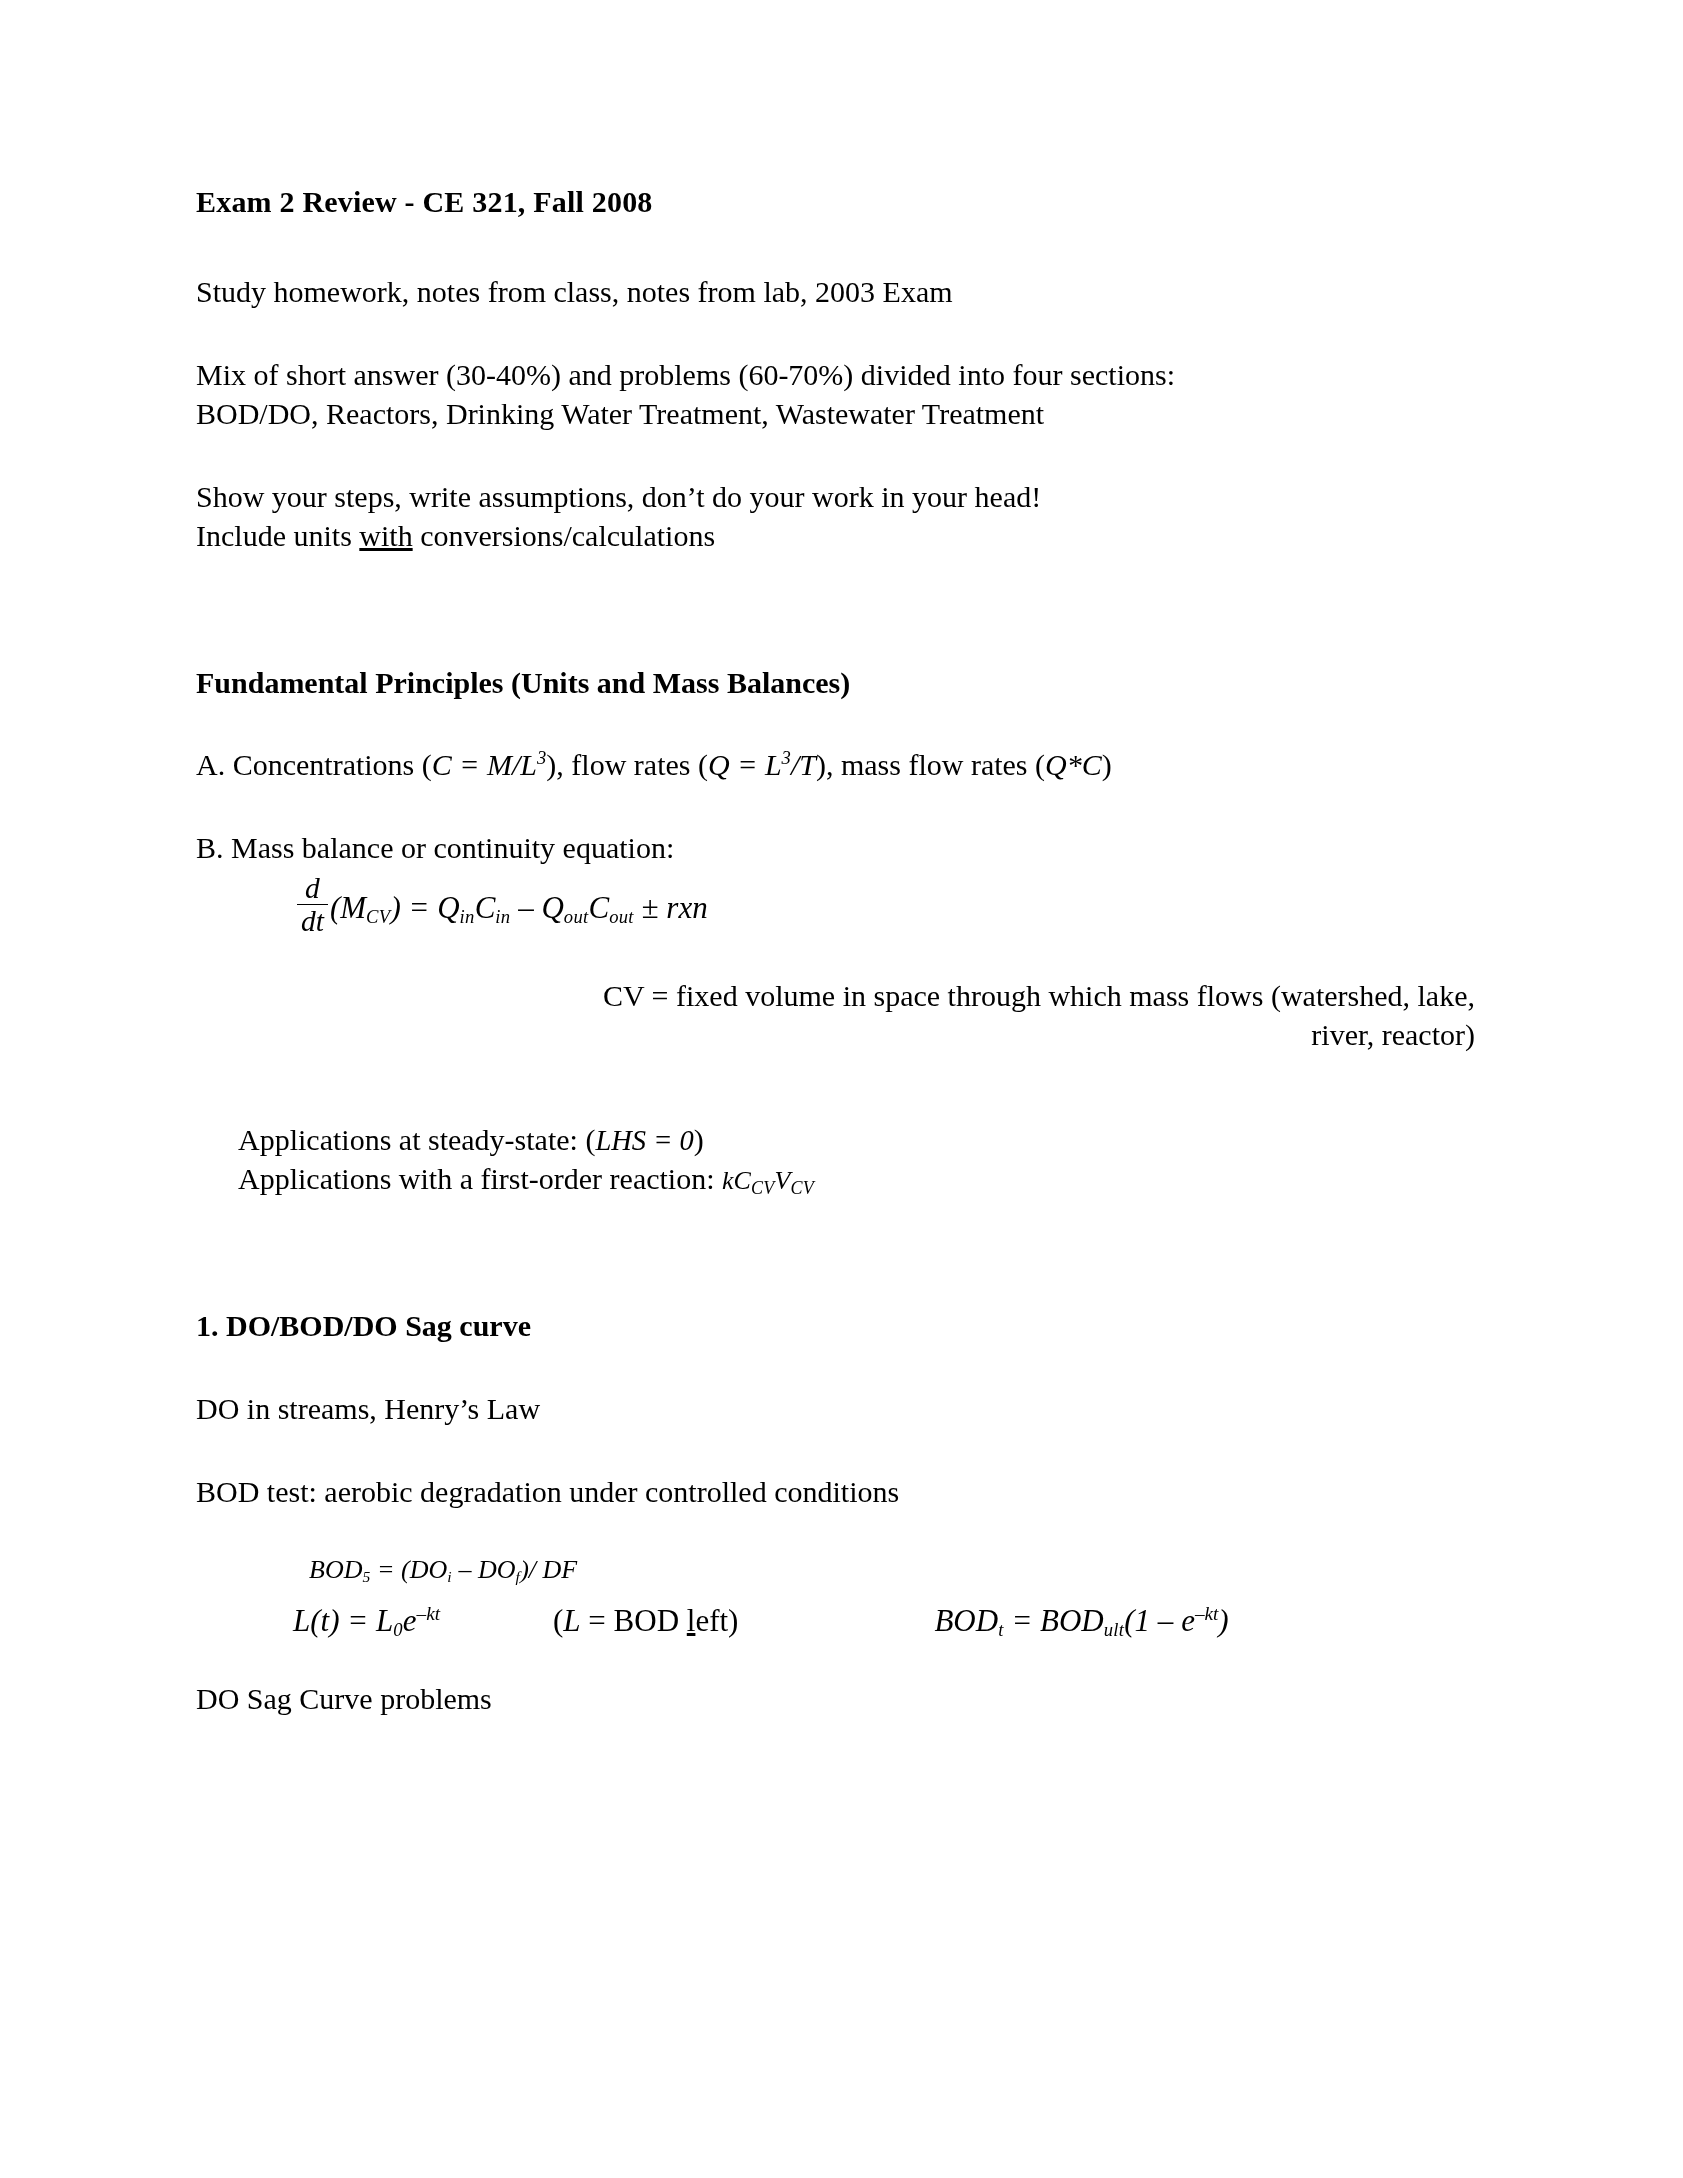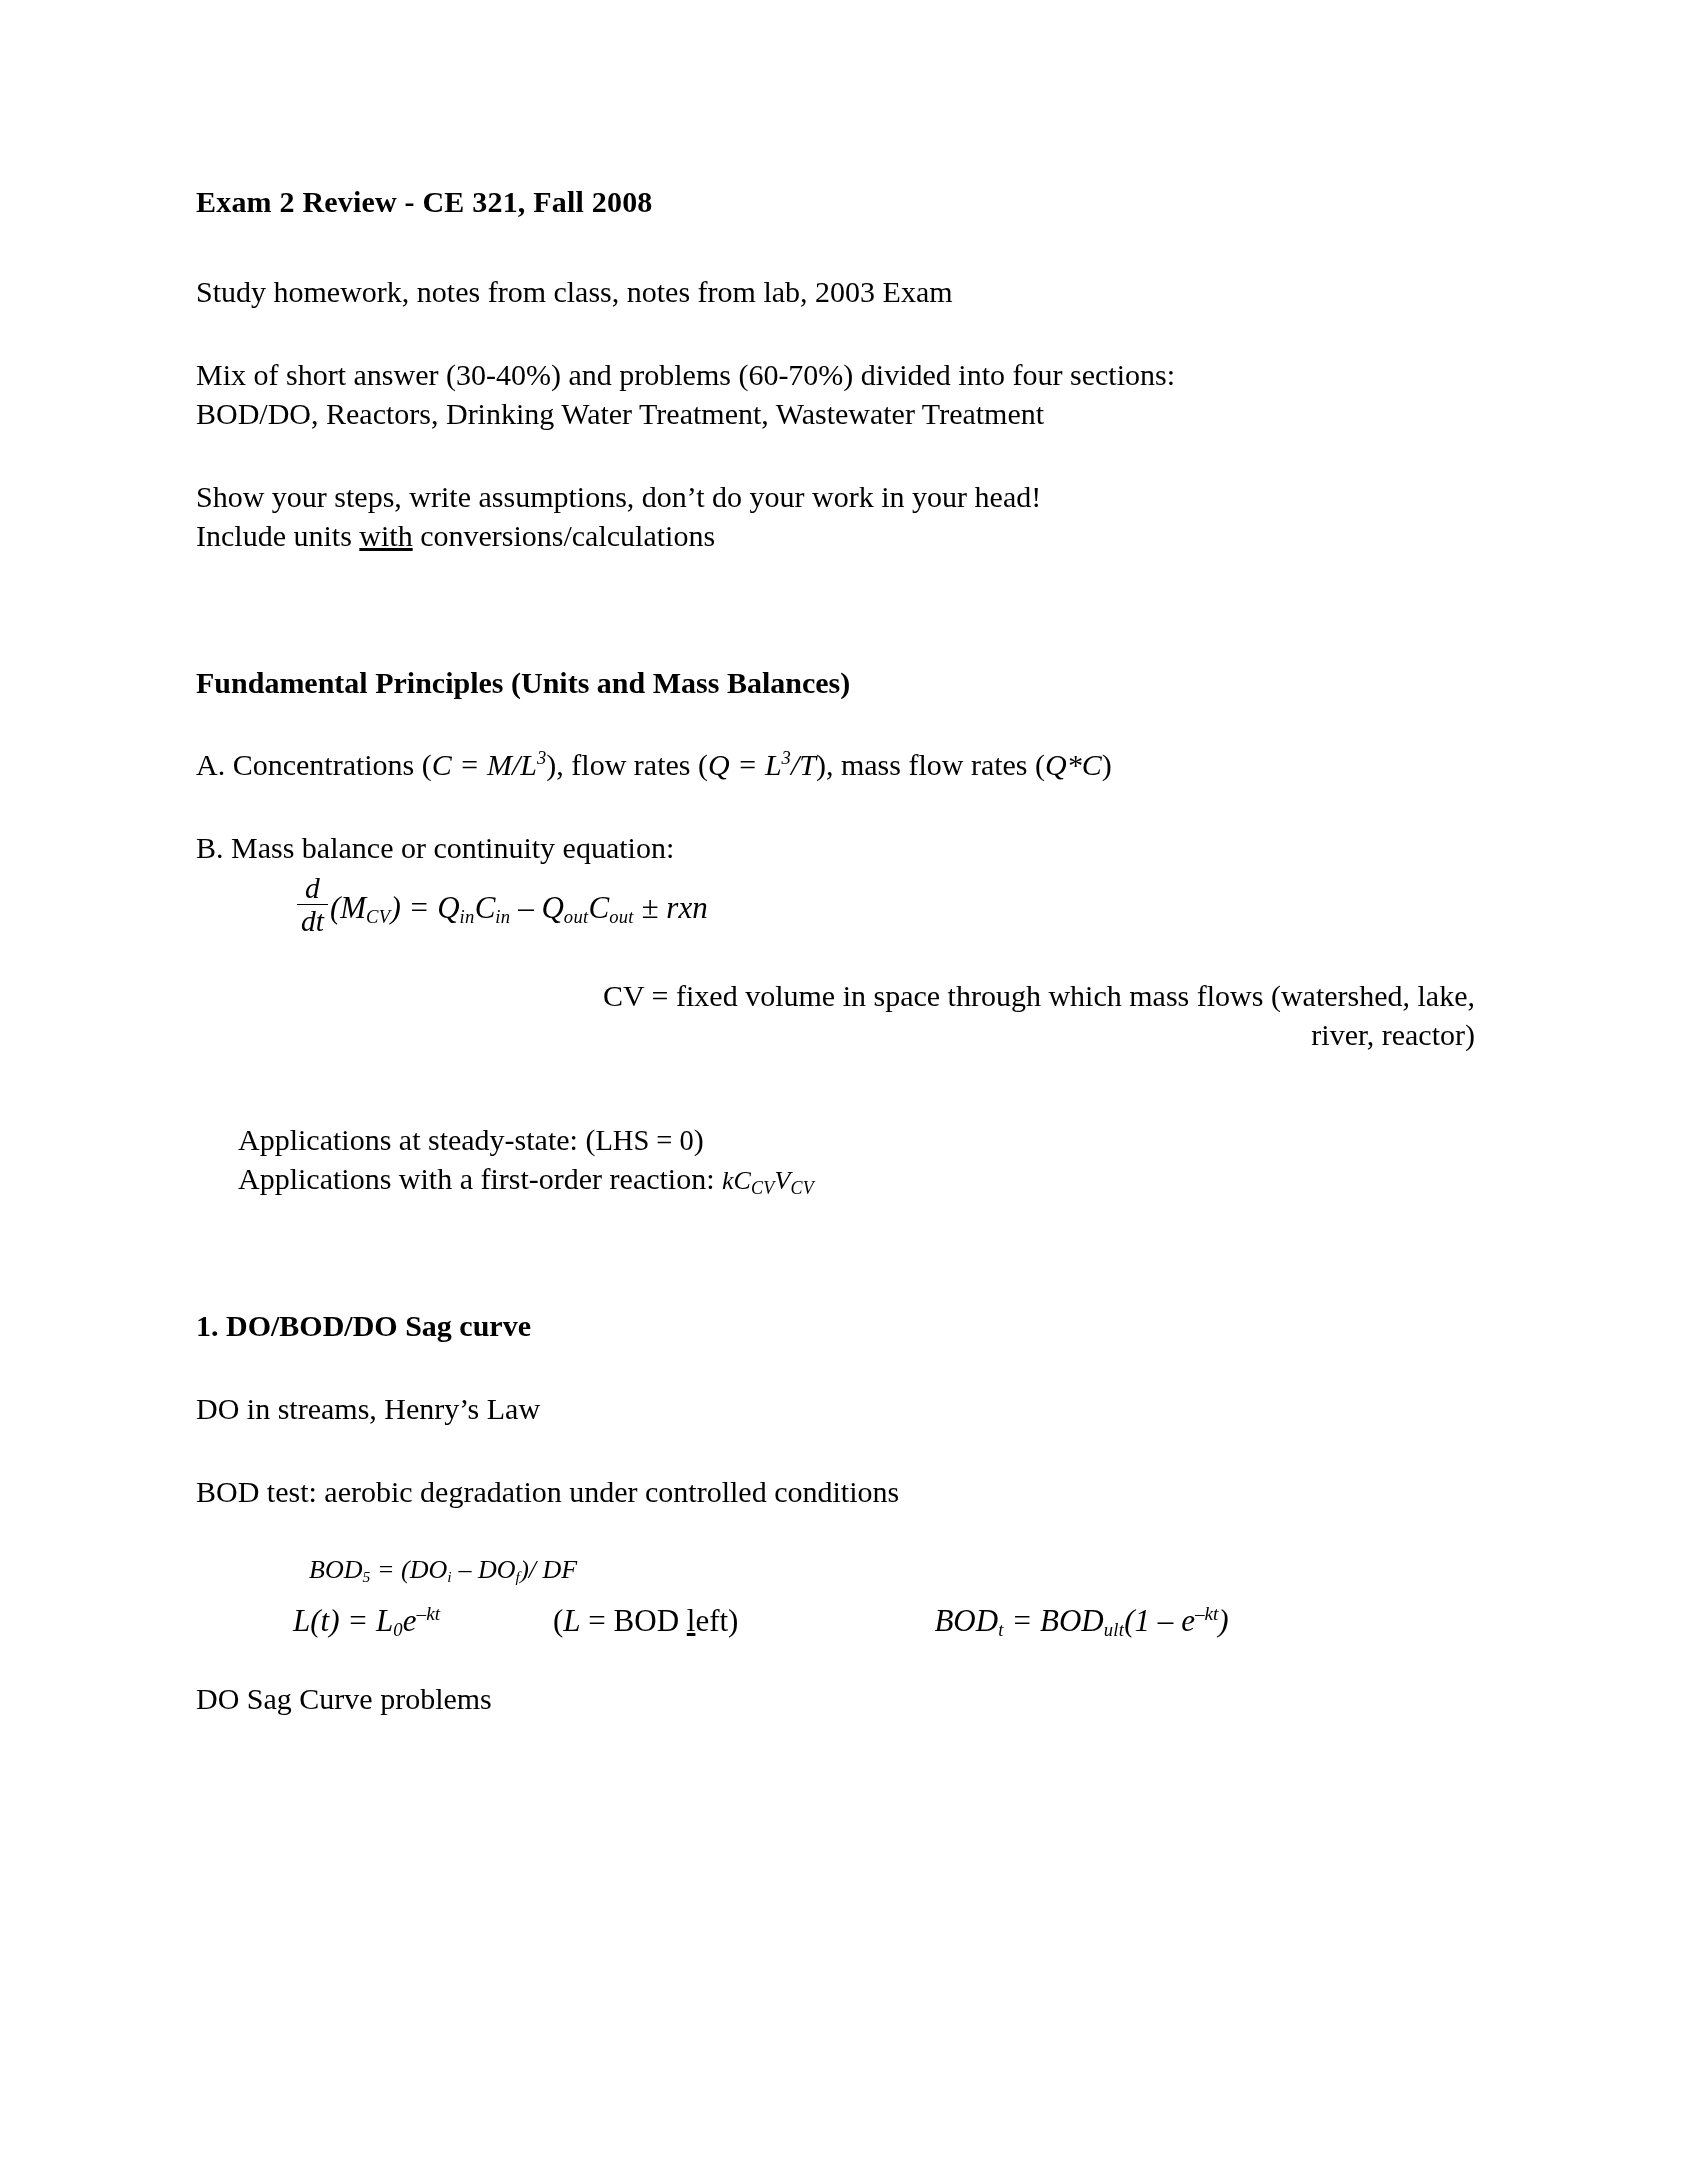--- a/index.html
+++ b/index.html
@@ -130,20 +130,21 @@
     font-size: 31px;
     margin: 18px 0 0 0;
     display: flex;
     align-items: baseline;
     gap: 20px;
   }
   .eq-row .gap-a { display: inline-block; width: 73px; }
   .eq-row .gap-b { display: inline-block; width: 156px; }
 
   .inline-math {
+    font-style: italic;
     font-size: 0.95em;
   }
 
   .smallmath {
     font-style: italic;
     font-size: 26px;
   }
 </style>
 </head>
 <body>

